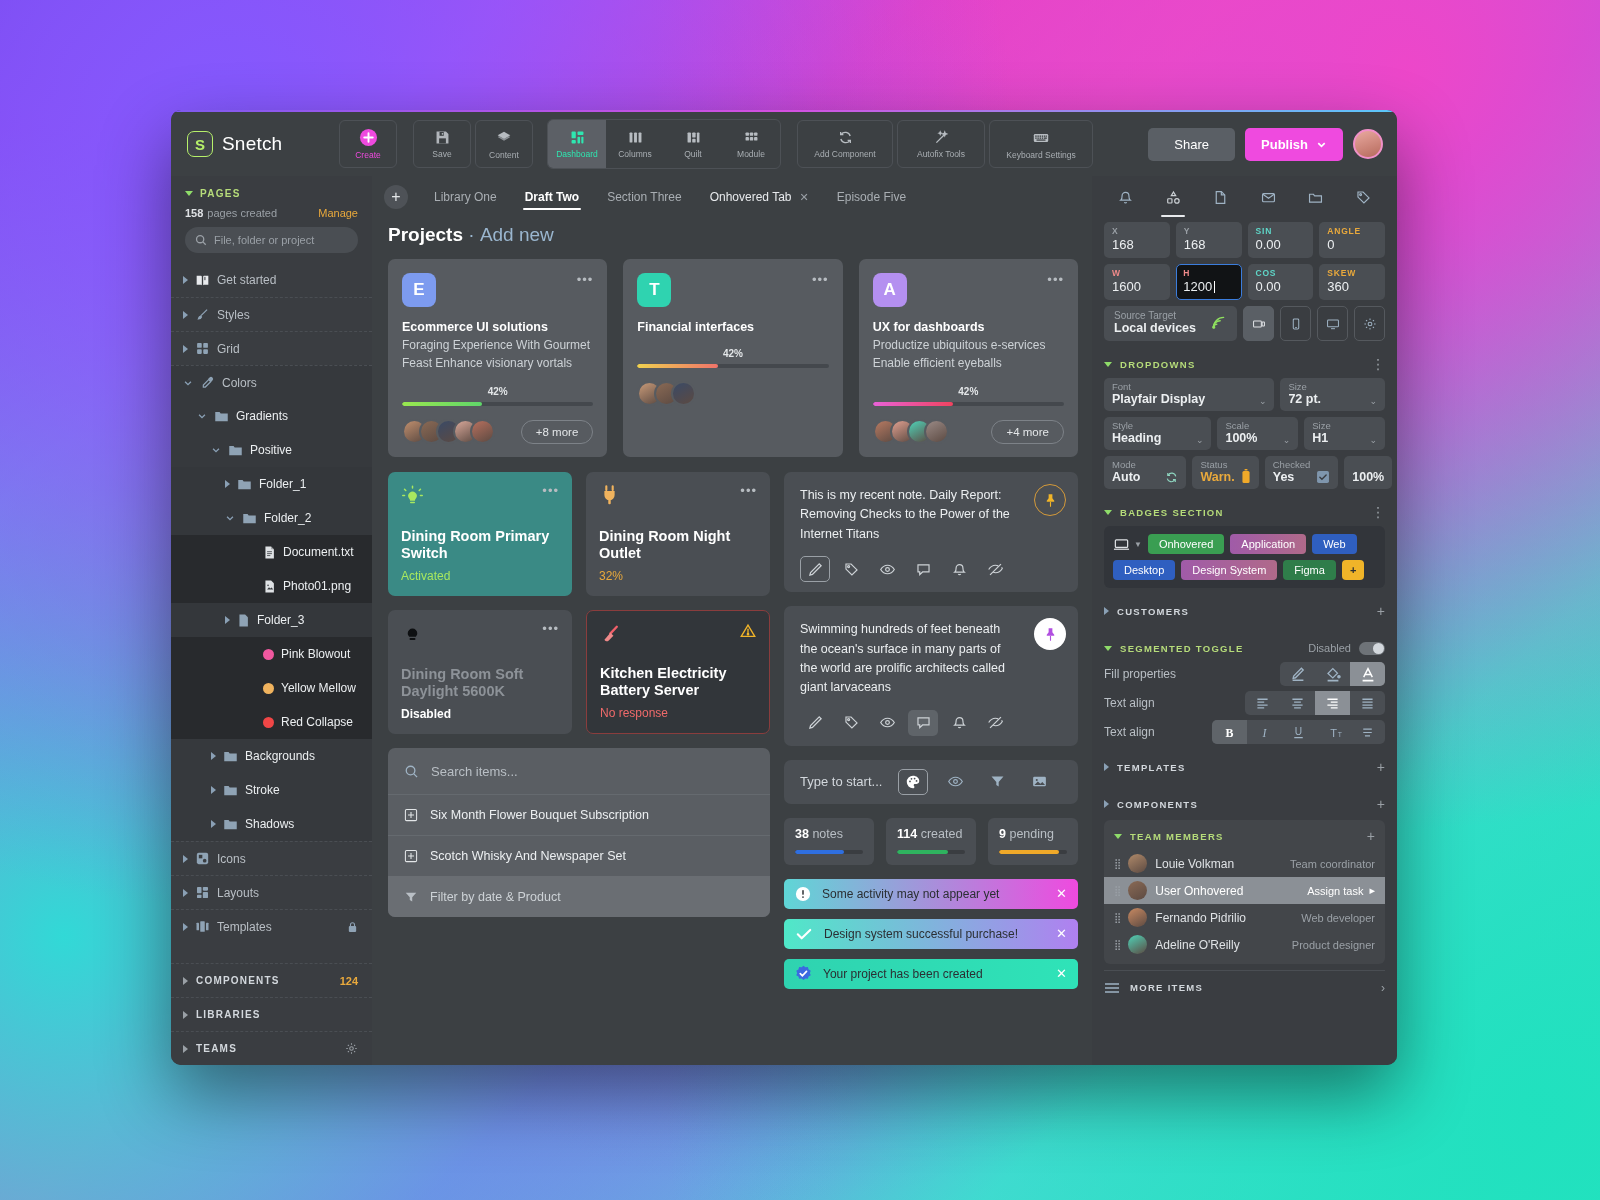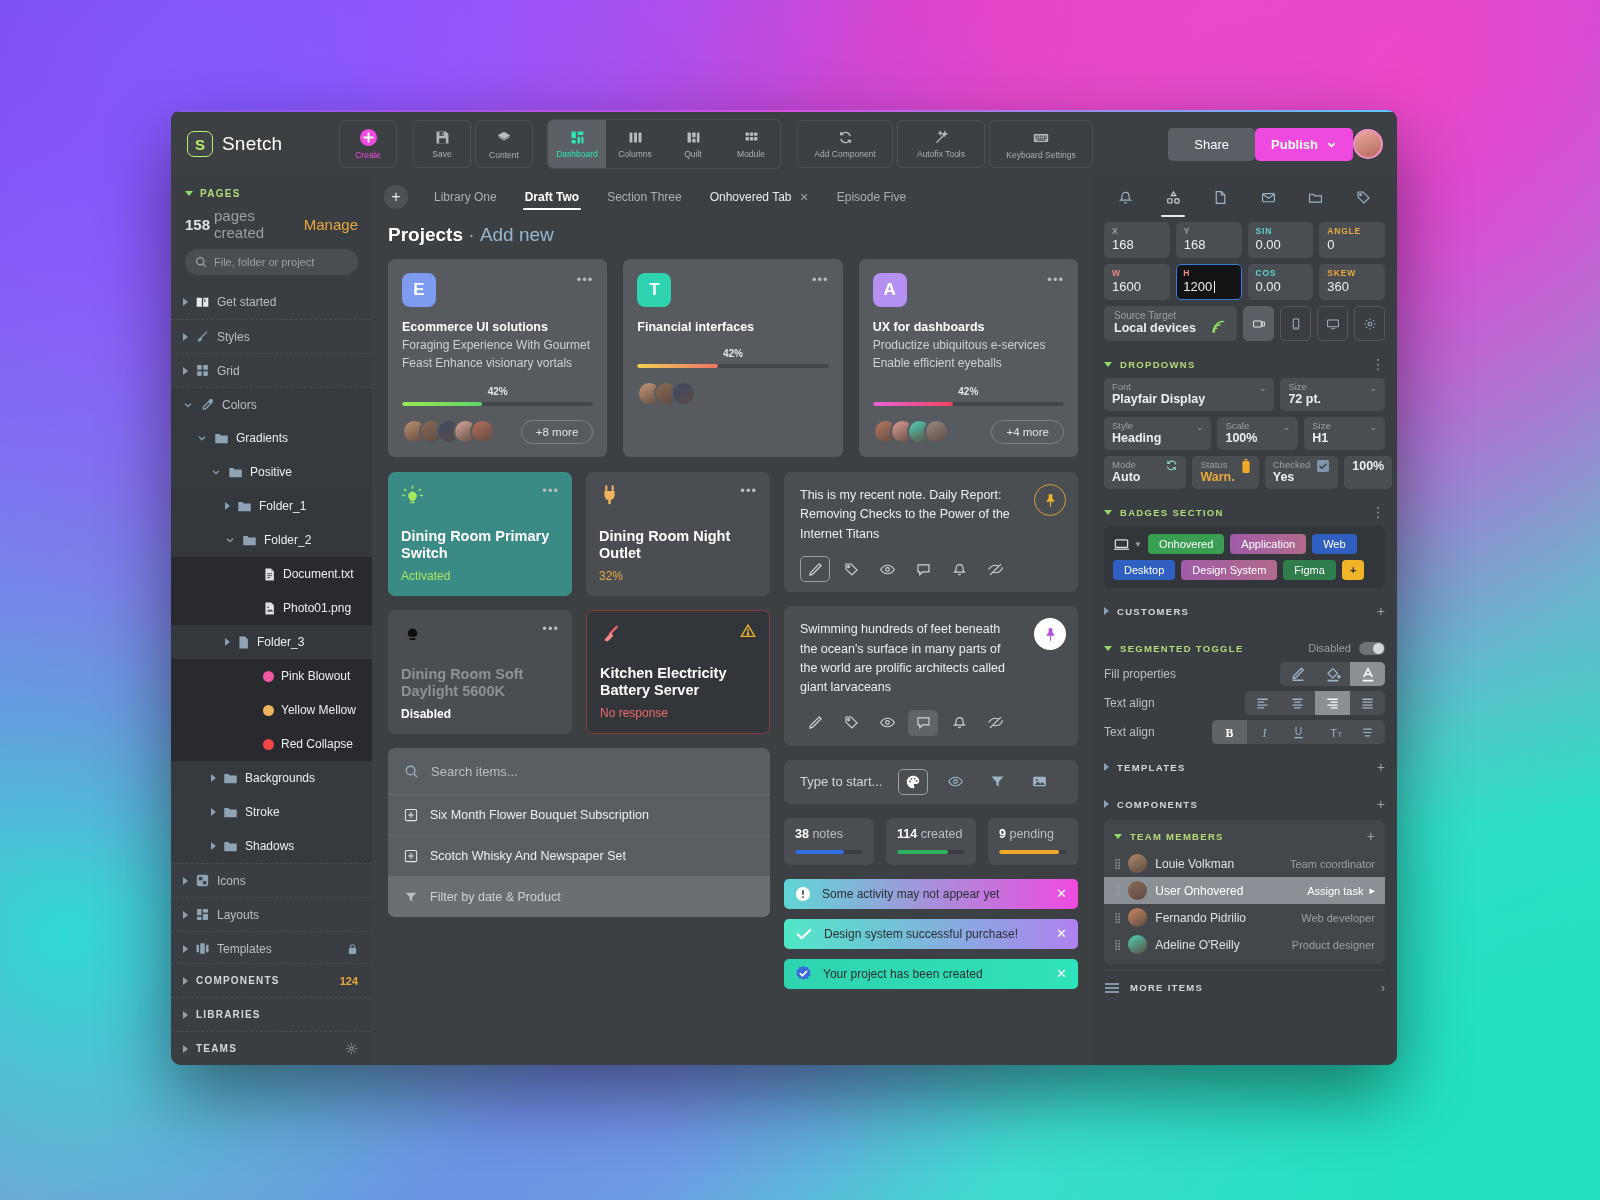--- a/index.html
+++ b/index.html
@@ -38,35 +38,35 @@
   .tool-group{display:flex;gap:4px;margin-left:2px;}
   .tool-btn{width:58px;height:48px;border-radius:6px;border:1px solid #4d5156;background:transparent;
     display:flex;flex-direction:column;align-items:center;justify-content:center;gap:3px;cursor:pointer;}
   .tool-btn .tl{font-size:8.5px;color:#a9aeb3;white-space:nowrap;}
   .tool-btn.active{background:#5c6066;}
   .tool-btn.active .tl{color:#2ee6b0;}
   .tool-sep{width:14px;}
   .grp{display:flex;border:1px solid #4d5156;border-radius:6px;overflow:hidden;}
   .grp .tool-btn{border:none;border-radius:0;}
   svg{display:block;}
-  .header-right{margin-left:auto;display:flex;align-items:center;}
+  .header-right{margin-left:auto;display:flex;align-items:center;gap:10px;}
   .btn-share{background:#5a5f65;color:#fff;font-size:13px;border:none;border-radius:5px;padding:9px 26px;cursor:pointer;}
   .btn-publish{background:#ef4adf;color:#fff;font-size:13px;font-weight:600;border:none;border-radius:5px;padding:9px 16px;cursor:pointer;display:flex;align-items:center;gap:8px;}
   .avatar{width:30px;height:30px;border-radius:50%;border:2px solid #f090c8;background:linear-gradient(160deg,#e9a9a0,#b66a5c);}
 
   
   .body{flex:1;display:flex;min-height:0;}
 
   
   .sidebar{width:201px;flex:0 0 201px;background:#3a3d41;display:flex;flex-direction:column;font-size:11.5px;}
   .pages-head{display:flex;align-items:center;gap:7px;padding:12px 14px 6px;}
   .caret-d{width:0;height:0;border-left:4.5px solid transparent;border-right:4.5px solid transparent;border-top:5.5px solid #8fdc6a;}
   .caret-r{width:0;height:0;border-top:4.5px solid transparent;border-bottom:4.5px solid transparent;border-left:5.5px solid #8aa0b5;}
   .pages-lbl{font-size:10px;letter-spacing:1.3px;font-weight:700;color:#b6dc7a;}
-  .pages-sub{display:flex;align-items:center;padding:2px 14px 8px;font-size:15px;color:#9aa0a6;}
+  .pages-sub{display:flex;align-items:center;padding:2px 14px 8px;font-size:11px;color:#9aa0a6;}
   .pages-sub b{color:#dfe2e5;font-weight:600;margin-right:4px;}
   .pages-manage{margin-left:auto;color:#e9a93c;cursor:pointer;}
   .search-box{margin:0 14px 10px;height:26px;background:#4a4e53;border-radius:13px;display:flex;align-items:center;gap:7px;padding:0 10px;}
   .search-box input{background:transparent;border:none;outline:none;color:#c9ced3;font-size:11px;font-family:inherit;width:100%;}
   .search-box input::placeholder{color:#9aa0a6;}
   .tree{flex:1;overflow:hidden;}
   .trow{display:flex;align-items:center;gap:7px;height:34px;padding-left:12px;cursor:pointer;position:relative;}
   .trow .lbl{color:#b9bfc5;font-size:12px;}
   .trow.sep{border-top:1px dashed #4a4e53;}
   .trow.lv0{padding-left:12px;}
@@ -163,32 +163,32 @@
   .ricon.on::after{content:"";position:absolute;left:1px;right:1px;bottom:-7px;height:2px;background:#e8eaed;border-radius:1px;}
   .rbody{flex:1;padding:4px 12px 0;overflow:hidden;}
   .fgrid{display:grid;grid-template-columns:repeat(4,1fr);gap:6px;}
   .field{background:#4a4e53;border-radius:5px;padding:4px 8px 6px;}
   .field .fl{font-size:8.5px;letter-spacing:.8px;font-weight:700;}
   .field .fv{font-size:13px;color:#eceff1;margin-top:1px;}
   .fl.pink{color:#f08a8a;} .fl.cyan{color:#5fd6c8;} .fl.amber{color:#e9a93c;} .fl.grey{color:#9aa0a6;}
   .field.focus{background:#111315;border:1.5px solid #3b7ddd;padding:2.5px 6.5px 4.5px;}
   .field.focus .fv::after{content:"";display:inline-block;width:1px;height:12px;background:#fff;margin-left:2px;vertical-align:-2px;}
   .srcrow{display:flex;gap:6px;margin-top:6px;align-items:stretch;}
-  .srcbox{flex:1;background:#4a4e53;border-radius:5px;padding:4px 10px 6px;display:flex;align-items:flex-end;}
+  .srcbox{flex:1;background:#4a4e53;border-radius:5px;padding:4px 10px 6px;display:flex;align-items:center;}
   .srcbox .col{flex:1;}
   .srcbox .fl{font-size:10px;color:#9aa0a6;font-weight:400;letter-spacing:0;}
   .srcbox .fv{font-size:12.5px;color:#eceff1;font-weight:600;}
   .sqbtn{width:31px;border-radius:5px;border:1px solid #55595e;display:flex;align-items:center;justify-content:center;cursor:pointer;}
   .sqbtn.on{background:#5a5f65;border-color:#5a5f65;}
   .sect-head{display:flex;align-items:center;gap:8px;height:28px;margin-top:9px;cursor:pointer;}
   .sect-title{font-size:9.5px;letter-spacing:1.3px;font-weight:700;color:#b6dc7a;}
   .sect-title.grey{color:#d3d8dd;}
   .sect-right{margin-left:auto;color:#9aa0a6;font-size:14px;line-height:1;}
   .drow{display:flex;gap:6px;margin-bottom:6px;}
-  .dd{background:#4a4e53;border-radius:5px;padding:3px 8px 5px;display:flex;align-items:flex-start;gap:6px;cursor:pointer;}
+  .dd{background:#4a4e53;border-radius:5px;padding:3px 8px 5px;display:flex;align-items:flex-end;gap:6px;cursor:pointer;}
   .dd .col{flex:1;min-width:0;}
   .dd .dl{font-size:9.5px;color:#9aa0a6;}
   .dd .dv{font-size:12.5px;color:#eceff1;font-weight:600;white-space:nowrap;overflow:hidden;}
   .dd .dv.amber{color:#e9a93c;}
   .chev{color:#9aa0a6;font-size:9px;padding-bottom:2px;}
   .badge-wrap{background:#32353a;border-radius:6px;padding:8px 9px;display:flex;flex-wrap:wrap;gap:6px;align-items:center;}
   .badge{border-radius:4px;padding:4px 11px;font-size:11px;color:#fff;font-weight:500;}
   .badge.plus{background:#f0b429;color:#2b2f33;font-weight:700;padding:4px 8px;}
   .seg-row{display:flex;align-items:center;margin-bottom:5px;}
   .seg-lbl{font-size:12px;color:#b9bfc5;width:110px;}

